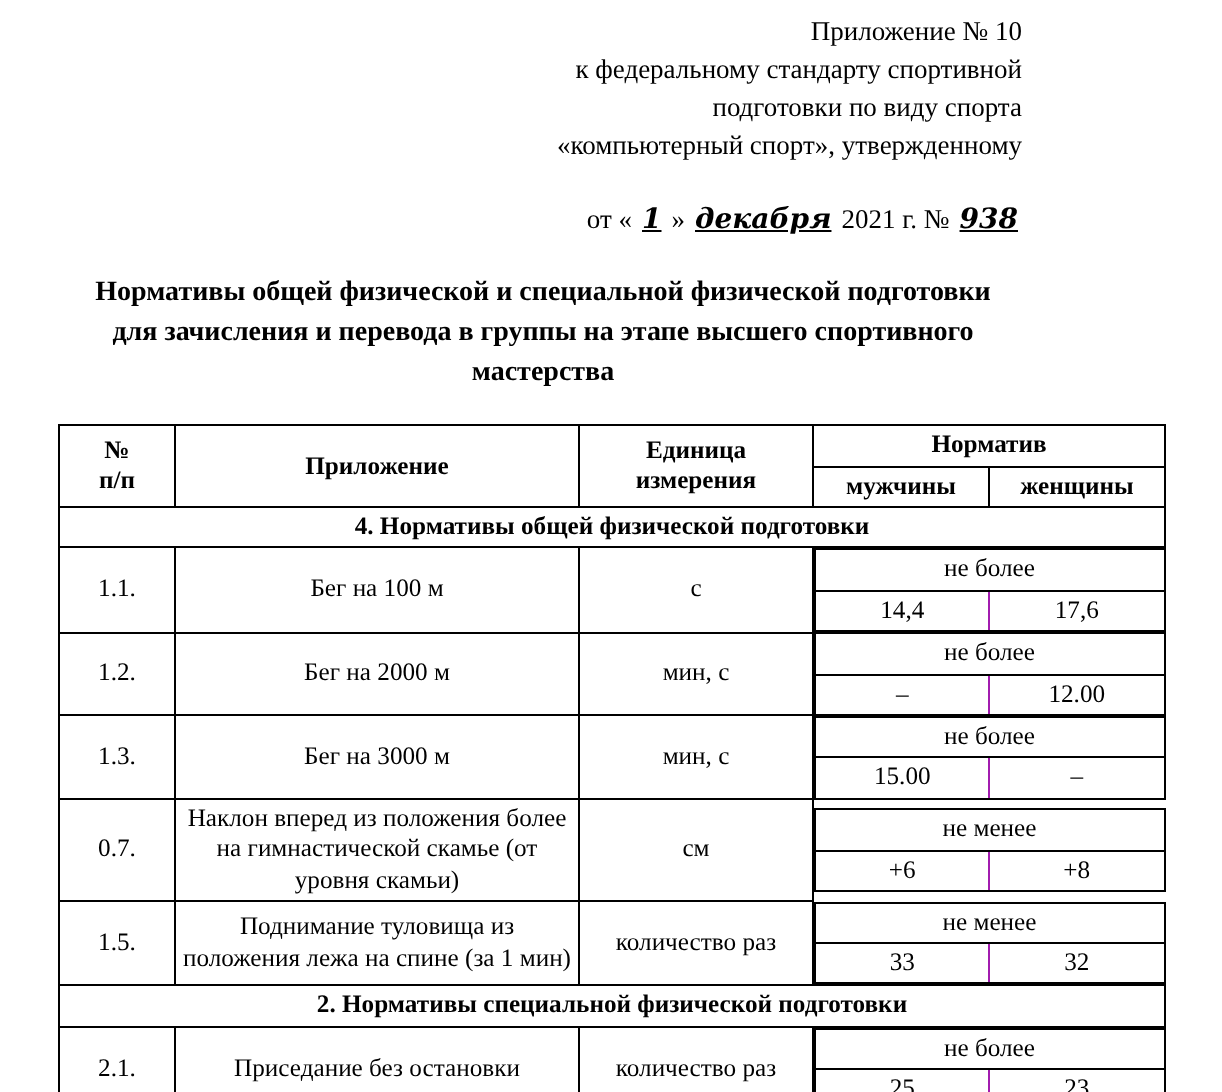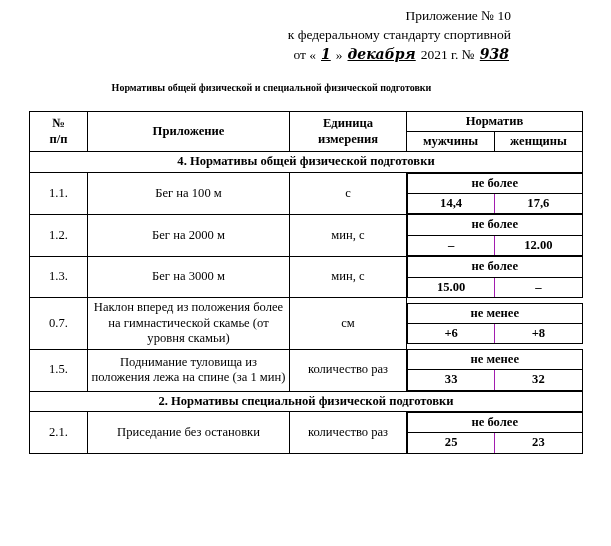--- a/index.html
+++ b/index.html
@@ -31,35 +31,35 @@
     box-sizing: border-box;
   }
   .header div {
     white-space: nowrap;
   }
   .order-line {
     display: flex;
     justify-content: flex-end;
     align-items: baseline;
     gap: 3px;
-    margin-top: 1px;
+    margin-top: 17px;
   }
   .handwritten {
     font-family: "DejaVu Serif", serif;
     font-style: italic;
     font-weight: bold;
     font-size: 14px;
     text-decoration: underline;
     padding: 0 2px;
   }
   
   .title {
     margin-top: 16px;
     text-align: center;
-    font-size: 10px;
+    font-size: 14px;
     font-weight: bold;
     line-height: 1.45;
     padding: 0 12px;
   }
   
   table.norms {
     margin-top: 15px;
     width: 553px;
     margin-left: 11px;
     border-collapse: collapse;
@@ -91,21 +91,20 @@
   .cell-ex {
     text-align: center;
   }
   .vals {
     padding: 0 !important;
     border: none !important;
   }
   .subtable {
     width: 100%;
     border-collapse: collapse;
-    font-weight: bold;
   }
   .subtable td {
     border: none;
     text-align: center;
     padding: 1px 0;
   }
   .subtable tr.limit td {
     border-bottom: 1px solid #000000;
   }
   .subtable td.left-sep {
@@ -113,32 +112,35 @@
   }
 </style>
 </head>
 <body>
 
 <div class="page">
 
   <div class="header">
     <div>Приложение № 10</div>
     <div>к федеральному стандарту спортивной</div>
+    <div>подготовки по виду спорта</div>
+    <div>«компьютерный спорт», утвержденному</div>
     <div class="order-line">
       <span>от «</span>
       <span class="handwritten">1</span>
       <span>»</span>
       <span class="handwritten">декабря</span>
       <span>2021 г. №</span>
       <span class="handwritten">938</span>
     </div>
   </div>
 
   <div class="title">
     <div>Нормативы общей физической и специальной физической подготовки</div>
+    <div>для зачисления и перевода в группы на этапе высшего спортивного мастерства</div>
   </div>
 
   <table class="norms">
     <colgroup>
       <col class="col-np">
       <col class="col-ex">
       <col class="col-unit">
       <col class="col-men">
       <col class="col-women">
     </colgroup>

